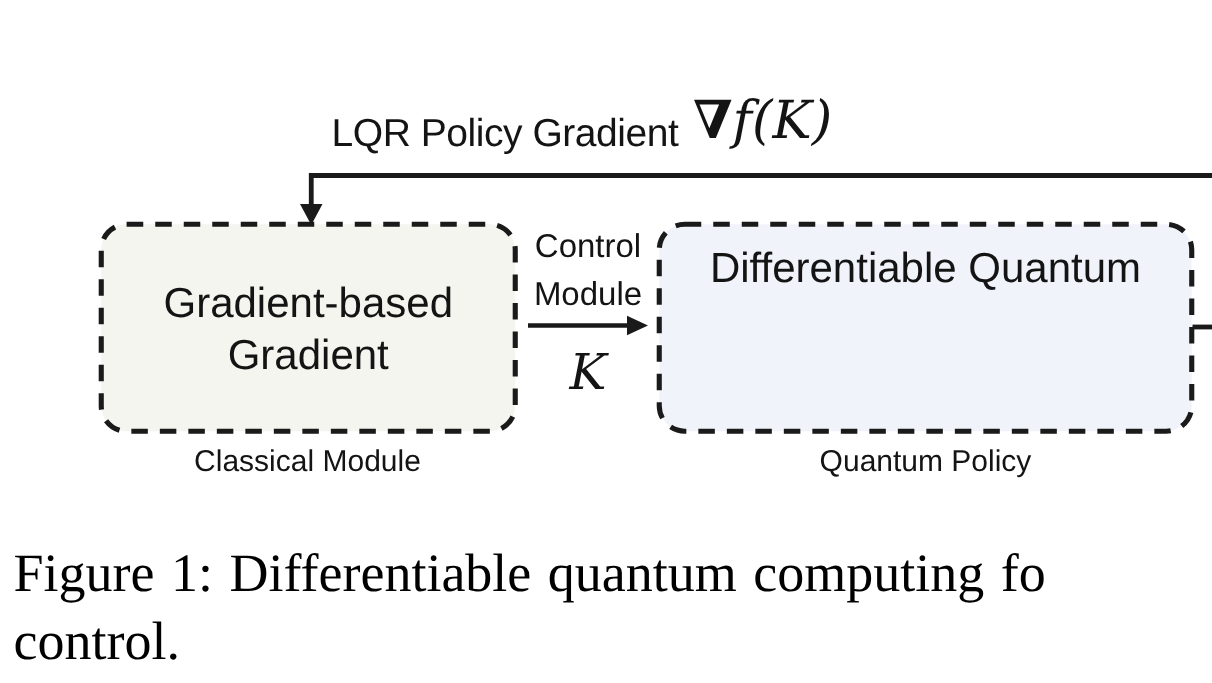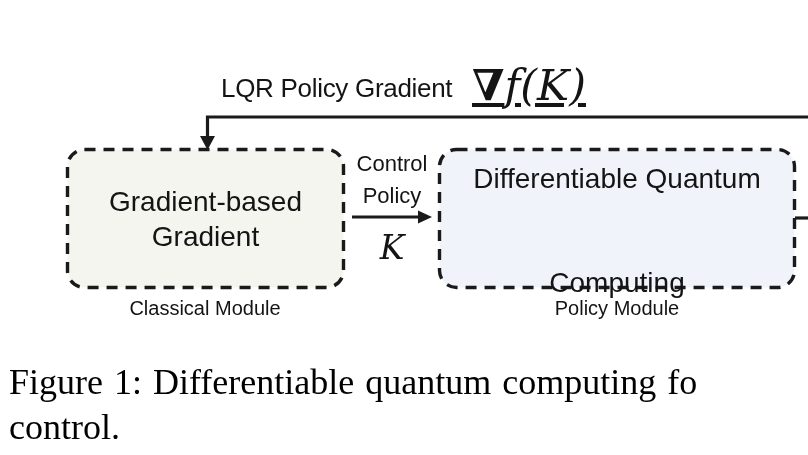--- a/index.html
+++ b/index.html
@@ -24,25 +24,24 @@
   }
   .txt { position: absolute; color: #141414; }
 
   .feedback-label {
     left: 221px; top: 73px;
     font-size: 26px;
     letter-spacing: -0.3px;
     white-space: nowrap;
   }
   .feedback-math {
-    left: 472px; top: 60px;
+    left: 462px; top: 60px;
     font-family: "DejaVu Serif", serif;
-    font-size: 43px;
+    font-size: 35px;
     white-space: nowrap;
-    text-decoration: underline;
   }
   .feedback-math .nabla { font-style: normal; font-weight: bold; }
   .feedback-math .expr { font-style: italic; }
 
   .box-text {
     display: flex;
     flex-direction: column;
     align-items: center;
     justify-content: center;
     text-align: center;
@@ -117,30 +116,29 @@
     <span class="nabla">∇</span><span class="expr">f(K)</span>
   </div>
 
   <div class="txt box-text box1-text">
     <span>Gradient-based</span>
     <span>Gradient</span>
   </div>
 
   <div class="txt box-text box2-text">
     <span>Differentiable Quantum</span>
-    <span>Computing</span>
   </div>
 
   <div class="txt control-labels">
     <div>Control</div>
-    <div>Policy</div>
+    <div>Module</div>
   </div>
   <div class="txt control-math">K</div>
 
   <div class="txt module-label classical-label">Classical Module</div>
-  <div class="txt module-label quantum-label">Policy Module</div>
+  <div class="txt module-label quantum-label">Quantum Policy</div>
 
   <div class="caption">
     <div>Figure 1: Differentiable quantum computing fo</div>
     <div>control.</div>
   </div>
 
 </div>
 
 </body></html>

